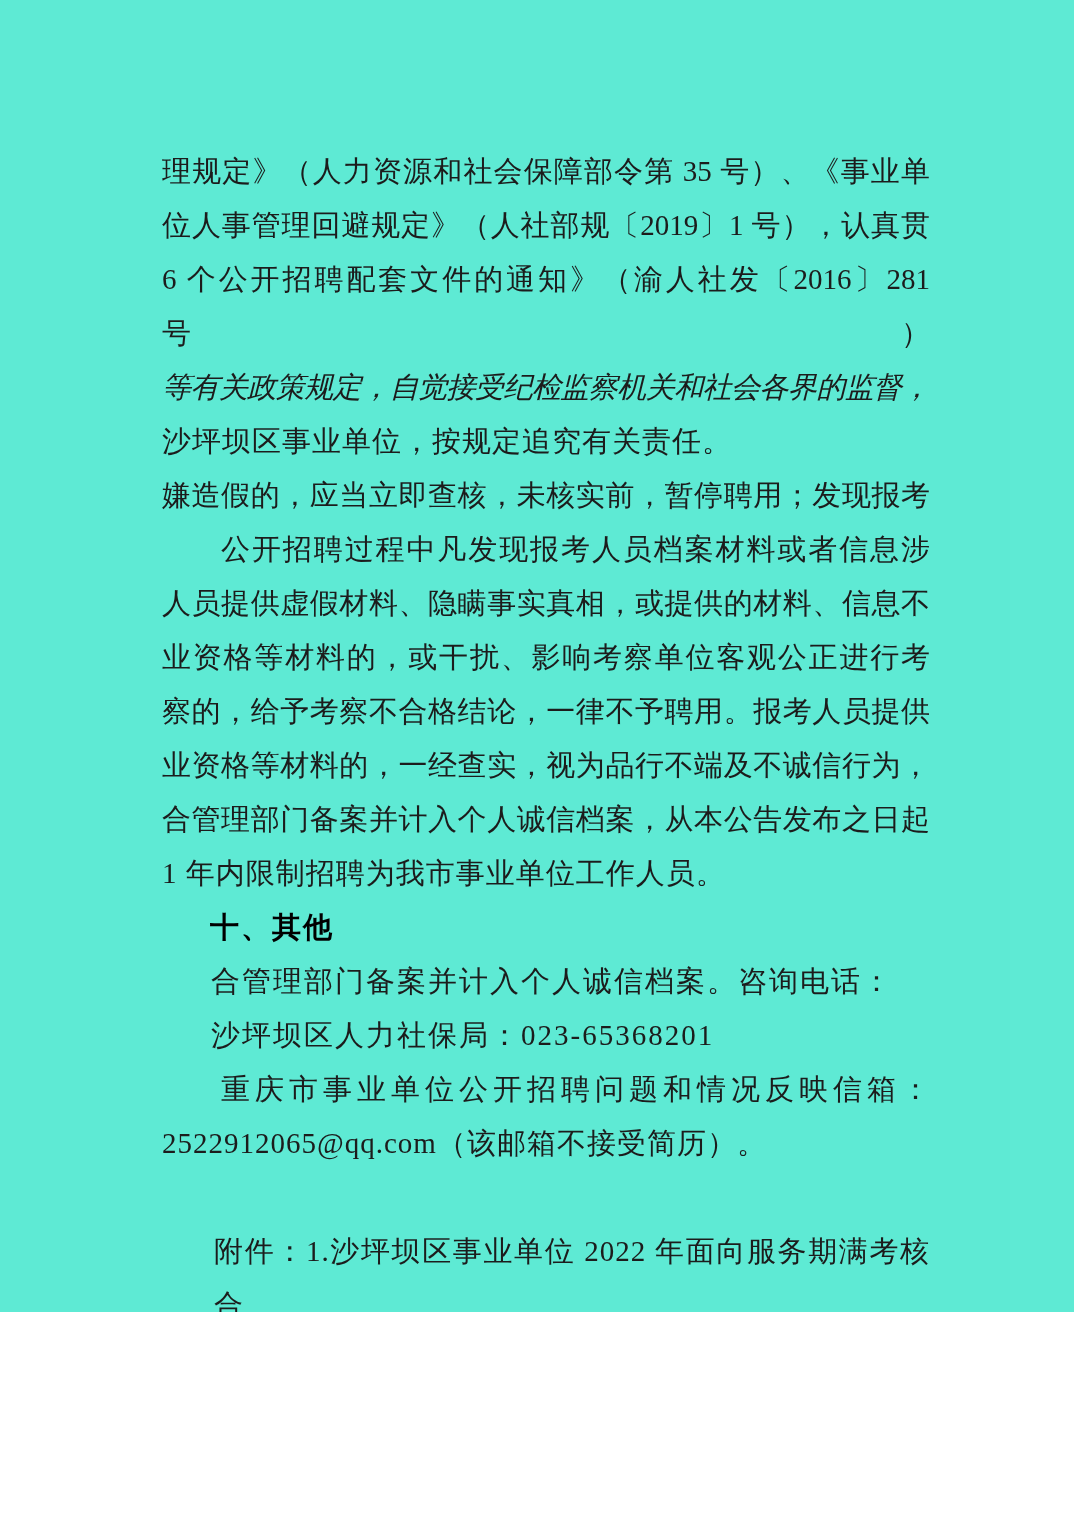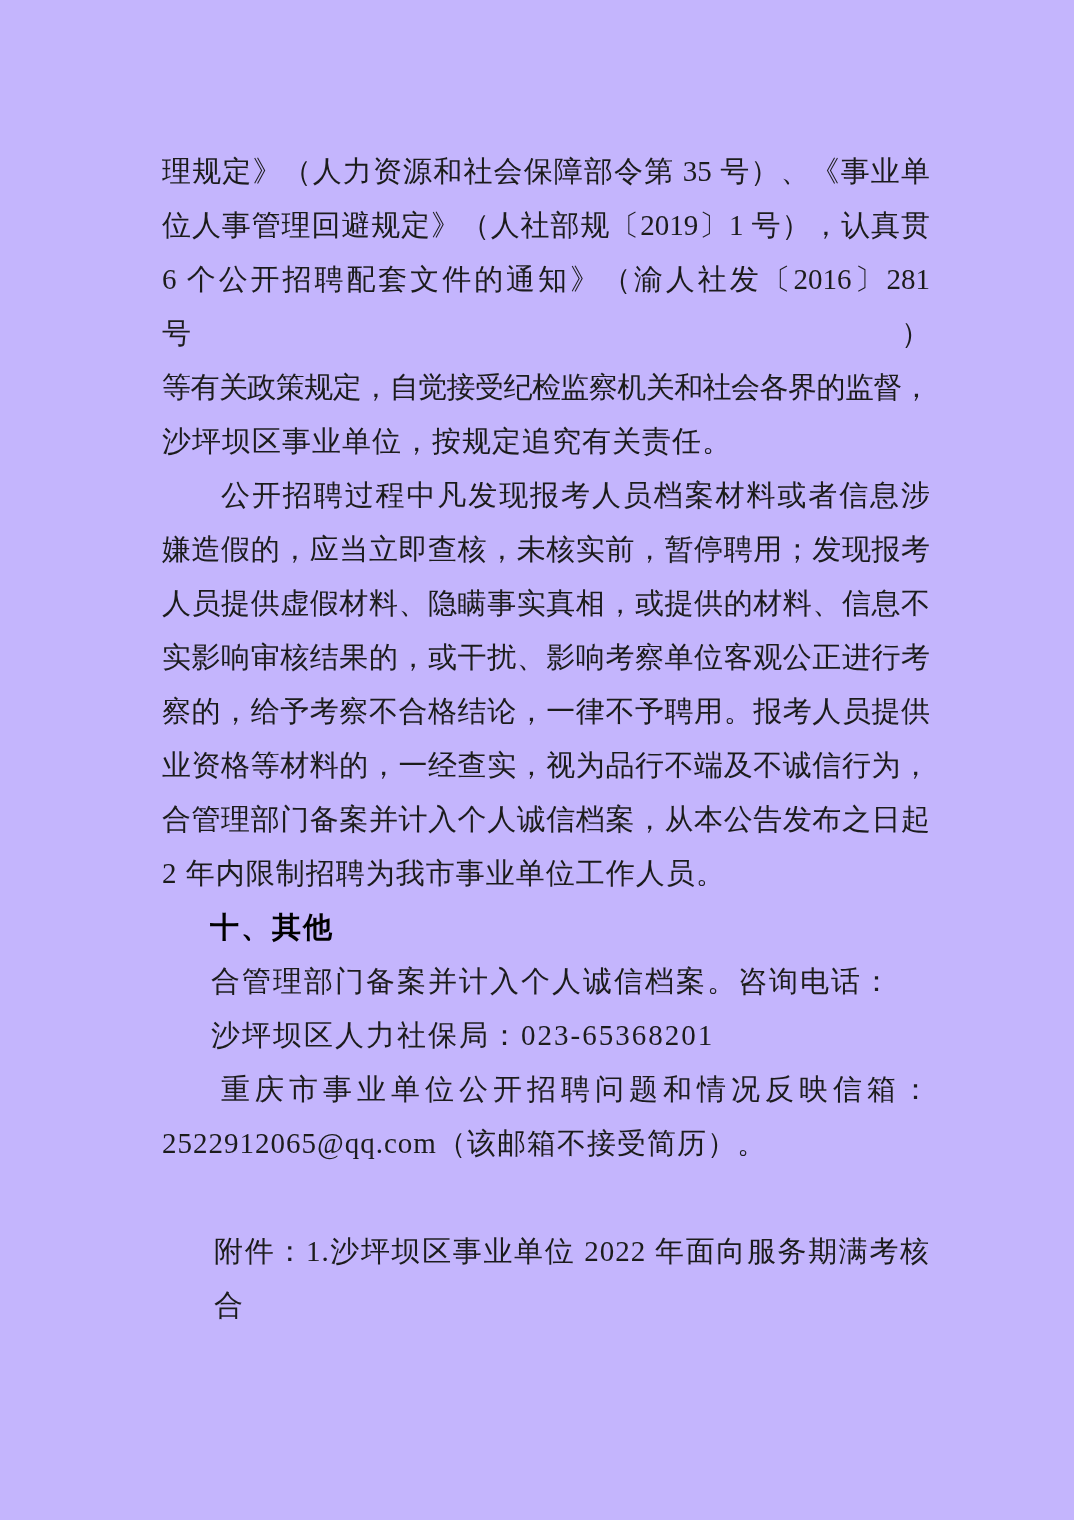--- a/index.html
+++ b/index.html
@@ -3,22 +3,22 @@
 <meta charset="utf-8">
 <style>
   html, body {
     margin: 0;
     padding: 0;
     background: #ffffff;
   }
   .page {
     position: relative;
     width: 1074px;
-    height: 1520px;
-    background: #c4b5fd;
+    height: 1312px;
+    background: #5eead4;
     overflow: hidden;
   }
   .doc {
     position: absolute;
     left: 162px;
     top: 144px;
     width: 768px;
     color: #1c1c1c;
     font-family: "Liberation Serif", "DejaVu Serif", serif;
     font-size: 29px;
@@ -34,20 +34,21 @@
   
   .body-justify,
   .para-first-justify,
   .body-justify-tight {
     text-align-last: justify;
     text-justify: inter-character;
   }
   
   .body-justify-tight {
     letter-spacing: -0.8px;
+    font-style: italic;
   }
   
   .para-first-justify {
     padding-left: 59px;
   }
   
   .body-end,
   .plain {
     letter-spacing: 1px;
   }
@@ -76,28 +77,28 @@
 </head>
 <body>
 
 <div class="page">
   <div class="doc" id="doc-body">
       <div class="line body-justify">理规定》（人力资源和社会保障部令第 35 号）、《事业单</div>
       <div class="line body-justify">位人事管理回避规定》（人社部规〔2019〕1 号），认真贯</div>
       <div class="line body-justify">6 个公开招聘配套文件的通知》（渝人社发〔2016〕281 号）</div>
       <div class="line body-justify-tight">等有关政策规定，自觉接受纪检监察机关和社会各界的监督，</div>
       <div class="line body-end">沙坪坝区事业单位，按规定追究有关责任。</div>
+      <div class="line body-justify">嫌造假的，应当立即查核，未核实前，暂停聘用；发现报考</div>
       <div class="line para-first-justify">公开招聘过程中凡发现报考人员档案材料或者信息涉</div>
-      <div class="line body-justify">嫌造假的，应当立即查核，未核实前，暂停聘用；发现报考</div>
       <div class="line body-justify">人员提供虚假材料、隐瞒事实真相，或提供的材料、信息不</div>
-      <div class="line body-justify">实影响审核结果的，或干扰、影响考察单位客观公正进行考</div>
+      <div class="line body-justify">业资格等材料的，或干扰、影响考察单位客观公正进行考</div>
       <div class="line body-justify">察的，给予考察不合格结论，一律不予聘用。报考人员提供</div>
       <div class="line body-justify">业资格等材料的，一经查实，视为品行不端及不诚信行为，</div>
       <div class="line body-justify">合管理部门备案并计入个人诚信档案，从本公告发布之日起</div>
-      <div class="line body-end">2 年内限制招聘为我市事业单位工作人员。</div>
+      <div class="line body-end">1 年内限制招聘为我市事业单位工作人员。</div>
       <div class="line heading">十、其他</div>
       <div class="line sub-line">合管理部门备案并计入个人诚信档案。咨询电话：</div>
       <div class="line sub-line">沙坪坝区人力社保局：023-65368201</div>
       <div class="line para-first-justify">重庆市事业单位公开招聘问题和情况反映信箱：</div>
       <div class="line plain">2522912065@qq.com（该邮箱不接受简历）。</div>
       <div class="line blank"></div>
       <div class="line attachment">附件：1.沙坪坝区事业单位 2022 年面向服务期满考核合</div>
     </div>
 </div>
 

